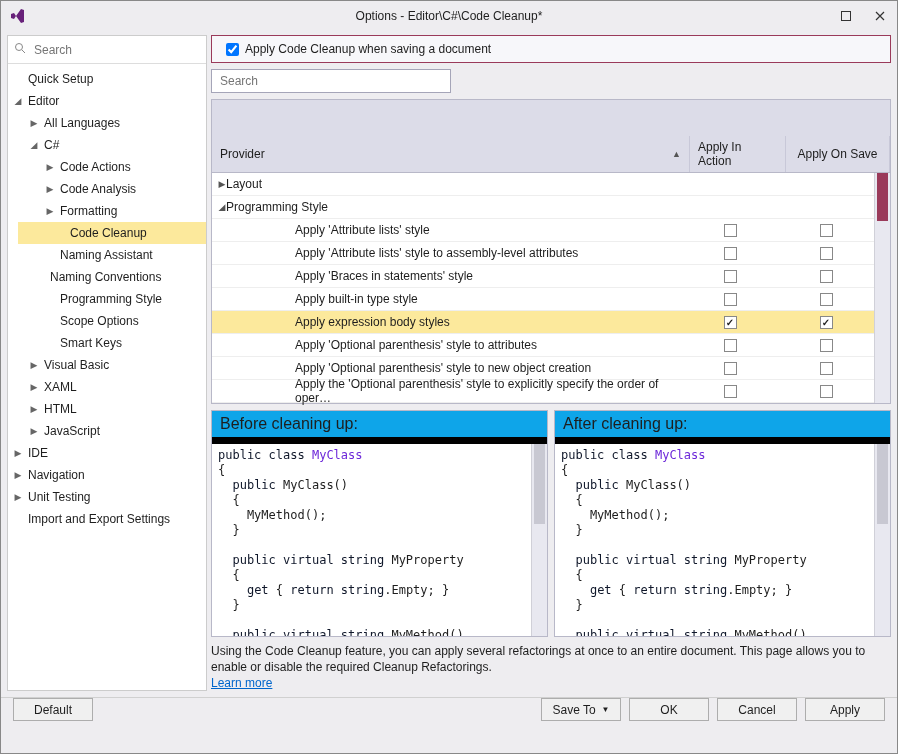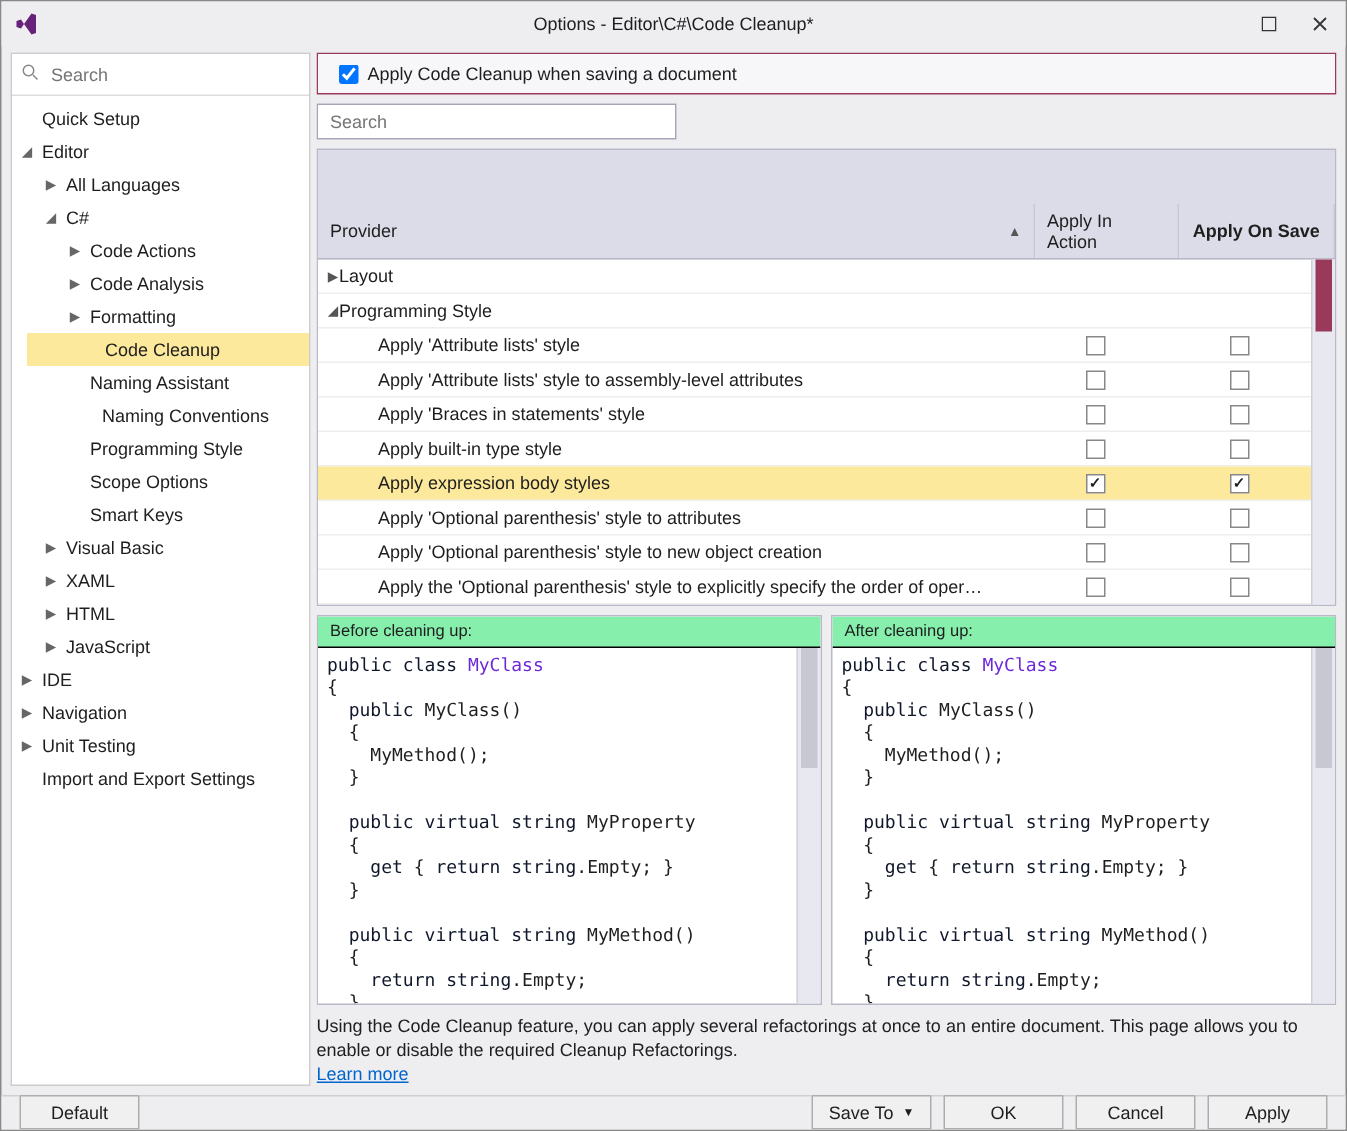--- a/index.html
+++ b/index.html
@@ -21,46 +21,46 @@
   .main { flex:1; display:flex; flex-direction:column; gap:6px; overflow:hidden; }
   .apply-row { display:flex; align-items:center; gap:6px; padding:6px 14px; border:1px solid #9a3a5a; background:#f7f7fa; }
   .apply-row input { margin:0; }
   .main-search { border:1px solid #a5a5b8; background:#fff; height:24px; padding:2px 6px; display:flex; align-items:center; width:240px; font-size:12px; color:#888; }
   .main-search input { border:none; outline:none; width:100%; font-size:12px; color:#444; }
   .grid-wrap { border:1px solid #b8b8c8; background:#fff; display:flex; flex-direction:column; flex:0 0 auto; }
   .grid-header { display:flex; background:#dcdce8; border-bottom:1px solid #b8b8c8; font-size:12px; }
   .gh { padding:4px 8px; border-right:1px solid #c8c8d8; display:flex; align-items:center; gap:4px;margin-top:36px; }
   .gh.provider { flex:1; }
   .gh.col2 { width:96px; justify-content:center; }
-  .gh.col3 { width:104px; justify-content:center;font-weight:bold; }
+  .gh.col3 { width:104px; justify-content:center; }
   .grid-body { display:flex; }
   .grid-rows { flex:1; }
   .grid-sb { width:16px; background:#e8e8f0; border-left:1px solid #d0d0d8; position:relative; }
   .grid-sb .thumb { position:absolute; top:0; left:2px; right:2px; height:48px; background:#9a3a5a; }
   .grow { display:flex; border-bottom:1px solid #eee; height:23px; }
   .grow.sel { background:#fce99c; }
   .gcell1 { flex:1; display:flex; align-items:center; }
   .gcell2, .gcell3 { width:96px; display:flex; align-items:center; justify-content:center; }
   .gcell3 { width:96px; }
   .checkbox { width:13px; height:13px; border:1px solid #888; background:#fff; display:flex; align-items:center; justify-content:center; font-size:10px; }
   .checkbox.checked::after { content:"✓"; font-weight:bold; }
   .groupexp { width:14px; text-align:center; font-size:9px; color:#555; }
-  .label-ind { padding-left:40px; }
+  .label-ind { padding-left:40px;margin-left:43px; }
   .panes { display:flex; gap:6px; flex:1; overflow:hidden; }
   .pane { flex:1; display:flex; flex-direction:column; border:1px solid #b8b8c8; background:#fff; overflow:hidden; }
-  .pane-hdr { background:#86efac; border-bottom:1px solid #000000; padding:4px 8px; font-size:11px; }
+  .pane-hdr { background:#0ea5e9; border-bottom:7px solid #000000; padding:4px 8px; font-size:16px; }
   .code-wrap { flex:1; display:flex; overflow:hidden; }
   .code { flex:1; font-family:Consolas,monospace; font-size:12px; line-height:15px; padding:4px 6px; white-space:pre; overflow:hidden; }
   .code-sb { width:16px; background:#e8e8f0; border-left:1px solid #d0d0d8; position:relative; }
   .code-sb .thumb { position:absolute; top:0; left:2px; right:2px; height:80px; background:#c8c8d2; }
   .kw { color:#0f172a; }
   .type { color:#6d28d9; }
   .desc-area { font-size:12px; line-height:16px; padding-right:20px; }
   .link { color:#0066cc; text-decoration:underline; cursor:pointer; }
-  .footer { height:23px; display:flex; align-items:flex-end; gap:8px; padding:0 12px; border-top:1px solid #d0d0d0; background:#eeedf0;}
+  .footer { height:56px; display:flex; align-items:flex-start; gap:8px; padding:0 12px; border-top:1px solid #d0d0d0; background:#eeedf0;}
   .btn { min-width:80px; height:23px; border:1px solid #adadad; background:#f0f0f0; display:flex; align-items:center; justify-content:center; cursor:pointer; padding:0 10px; }
   .btn.dd { gap:6px; }
   .spacer { flex:1; }
   .sort-icon { font-size:9px; color:#555; margin-left:auto; }
 </style>
 </head>
 <body>
 
 <div class="window">
   <div class="titlebar">
@@ -123,21 +123,21 @@
             <span style="padding-left: 4px;">Formatting</span>
           </div>
           <div class="tree-item selected" style="padding-left: 36px; margin-left: 10px;">
             <span class="exp"></span>
             <span style="padding-left: 4px;">Code Cleanup</span>
           </div>
           <div class="tree-item" style="padding-left: 36px;">
             <span class="exp"></span>
             <span style="padding-left: 4px;">Naming Assistant</span>
           </div>
-          <div class="tree-item" style="padding-left: 44px; align-items: center;">
+          <div class="tree-item" style="padding-left: 26px; align-items: center;">
             <span class="exp"></span>
             <span style="padding-left: 4px;">Naming Conventions</span>
           </div>
           <div class="tree-item" style="padding-left: 36px;">
             <span class="exp"></span>
             <span style="padding-left: 4px;">Programming Style</span>
           </div>
           <div class="tree-item" style="padding-left: 36px;">
             <span class="exp"></span>
             <span style="padding-left: 4px;">Scope Options</span>

